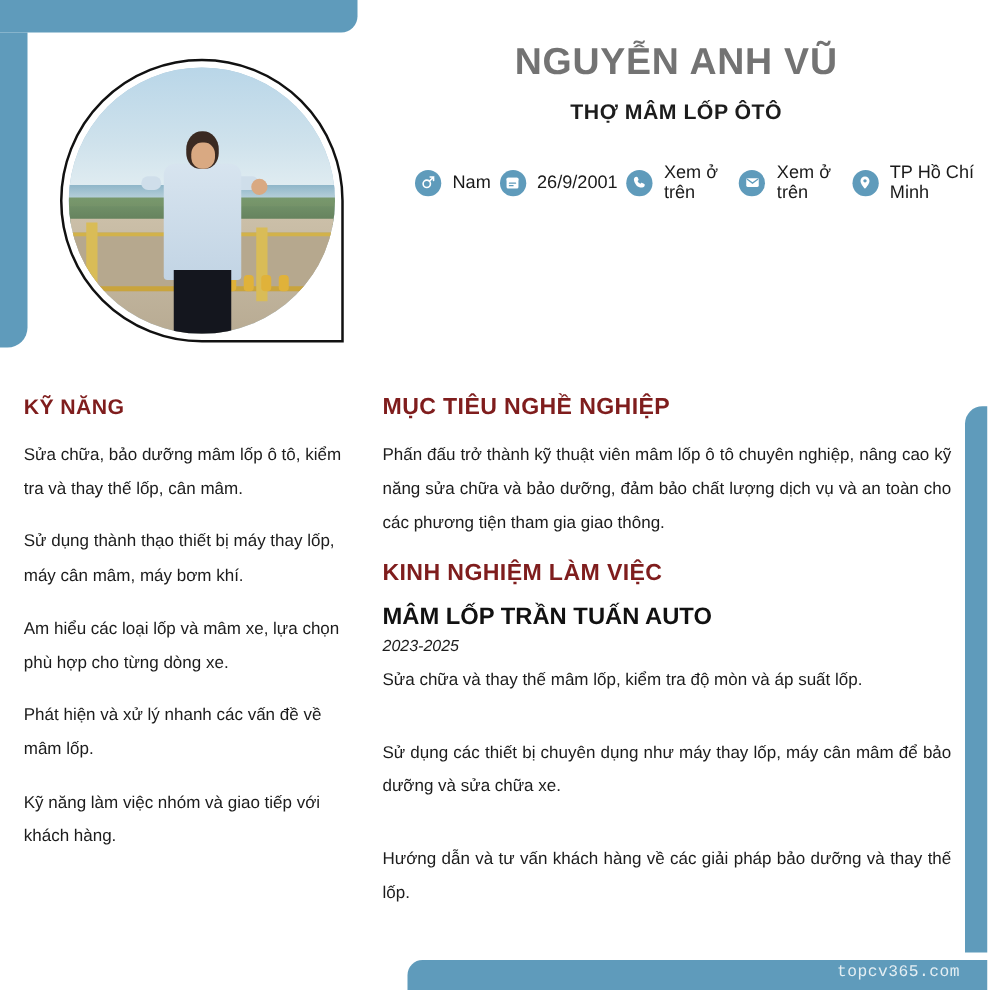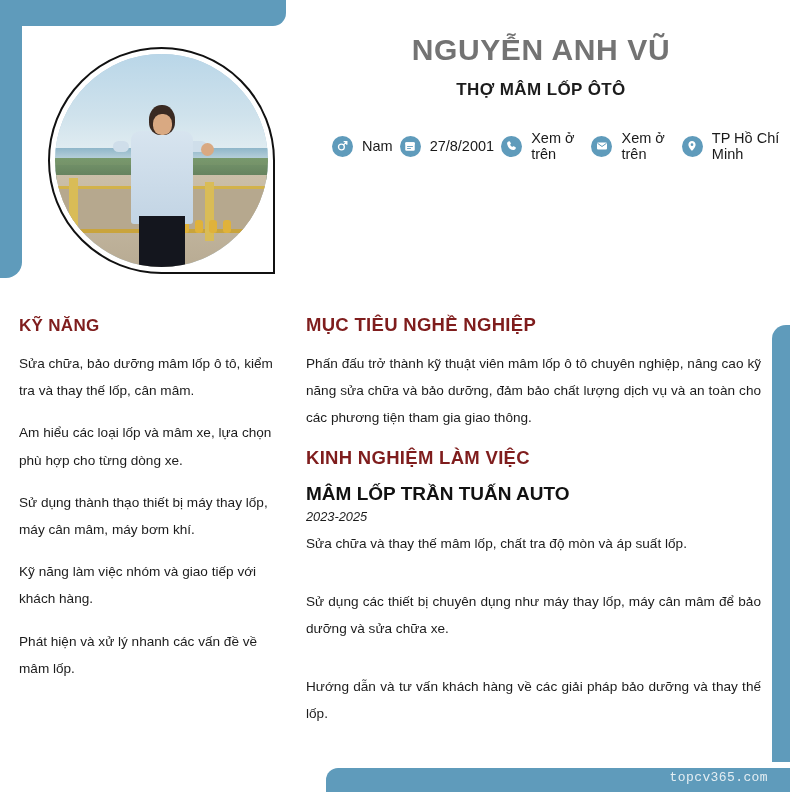--- a/index.html
+++ b/index.html
@@ -238,21 +238,21 @@
     </div>
 
     <div class="contact-row">
       <span class="c-icon">
         <svg width="12" height="12" viewBox="0 0 24 24" fill="#ffffff">
           <rect x="2.5" y="4.5" width="19" height="17" rx="2.5"></rect>
           <rect x="2.5" y="4.5" width="19" height="5" rx="2"></rect>
           <path d="M7 13 L17 13 M7 17 L13 17" stroke="#5f9bbb" stroke-width="1.8" stroke-linecap="round"></path>
         </svg>
       </span>
-      <span class="c-text">27/8/2001</span>
+      <span class="c-text">26/9/2001</span>
     </div>
 
     <div class="contact-row">
       <span class="c-icon">
         <svg width="12" height="12" viewBox="0 0 24 24" fill="#ffffff">
           <path d="M6.6 2.6c.9 0 1.4.4 1.8 1.3l1.2 2.7c.4.9.2 1.5-.5 2.1l-1 .9c.9 2 2.5 3.6 4.5 4.5l.9-1c.6-.7 1.2-.9 2.1-.5l2.7 1.2c.9.4 1.3.9 1.3 1.8 0 3-2.2 4.9-5 4.4C8.3 19.8 4.2 15.7 2.3 8.2 1.7 5.1 3.6 2.6 6.6 2.6z"></path>
         </svg>
       </span>
       <span class="c-text">Xem ở trên</span>
     </div>
@@ -274,37 +274,37 @@
           <circle cx="12" cy="9.3" r="2.7" fill="#5f9bbb"></circle>
         </svg>
       </span>
       <span class="c-text">TP Hồ Chí Minh</span>
     </div>
   </div>
 
   <div class="col-left">
     <div class="sec-head">KỸ NĂNG</div>
     <div class="para">Sửa chữa, bảo dưỡng mâm lốp ô tô, kiểm tra và thay thế lốp, cân mâm.</div>
+    <div class="para">Sử dụng thành thạo thiết bị máy thay lốp, máy cân mâm, máy bơm khí.</div>
     <div class="para">Am hiểu các loại lốp và mâm xe, lựa chọn phù hợp cho từng dòng xe.</div>
-    <div class="para">Sử dụng thành thạo thiết bị máy thay lốp, máy cân mâm, máy bơm khí.</div>
+    <div class="para">Phát hiện và xử lý nhanh các vấn đề về mâm lốp.</div>
     <div class="para">Kỹ năng làm việc nhóm và giao tiếp với khách hàng.</div>
-    <div class="para">Phát hiện và xử lý nhanh các vấn đề về mâm lốp.</div>
   </div>
 
   <div class="col-right">
 
     <div class="sec-head right">MỤC TIÊU NGHỀ NGHIỆP</div>
     <div class="para">Phấn đấu trở thành kỹ thuật viên mâm lốp ô tô chuyên nghiệp, nâng cao kỹ năng sửa chữa và bảo dưỡng, đảm bảo chất lượng dịch vụ và an toàn cho các phương tiện tham gia giao thông.</div>
 
     <div class="sec-head right" style="margin-top:8px;">KINH NGHIỆM LÀM VIỆC</div>
 
     <div class="exp-block">
       <div class="exp-company">MÂM LỐP TRẦN TUẤN AUTO</div>
       <div class="exp-dates">2023-2025</div>
-      <div class="para">Sửa chữa và thay thế mâm lốp, chất tra độ mòn và áp suất lốp.</div>
+      <div class="para">Sửa chữa và thay thế mâm lốp, kiểm tra độ mòn và áp suất lốp.</div>
       <div class="spacer-gap"></div>
       <div class="para">Sử dụng các thiết bị chuyên dụng như máy thay lốp, máy cân mâm để bảo dưỡng và sửa chữa xe.</div>
       <div class="spacer-gap"></div>
       <div class="para">Hướng dẫn và tư vấn khách hàng về các giải pháp bảo dưỡng và thay thế lốp.</div>
     </div>
   </div>
 
 </div>
 
 </body></html>

